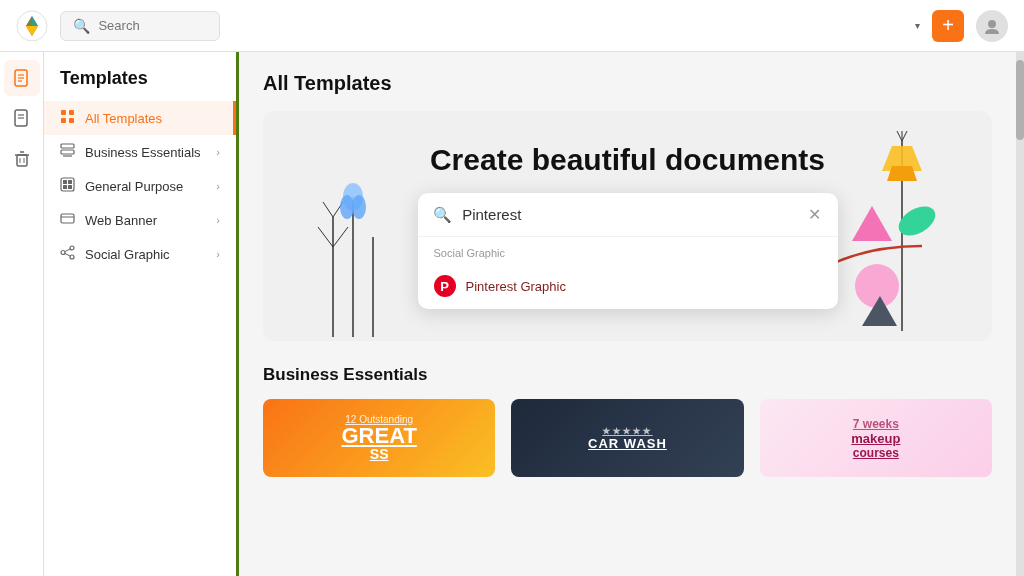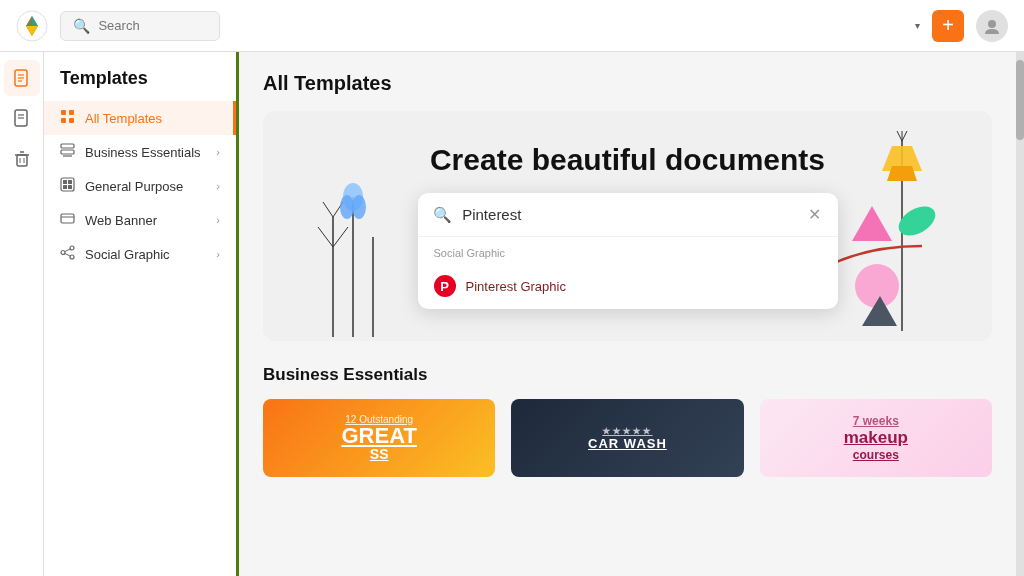--- a/index.html
+++ b/index.html
@@ -552,21 +552,21 @@
         </div>
         <div class="template-card card-dark">
           <div style="text-align:center;">
             <div style="font-size:9px;letter-spacing:2px;opacity:0.7;">★★★★★</div>
             <div style="font-size:13px;font-weight:700;letter-spacing:1px;">CAR WASH</div>
           </div>
         </div>
         <div class="template-card card-pink">
           <div style="text-align:center;">
             <div style="font-size:12px;opacity:0.7;">7 weeks</div>
-            <div style="font-size:17px;font-weight:700;">makeup</div>
+            <div style="font-size:13px;font-weight:700;">makeup</div>
             <div style="font-size:12px;font-weight:700;">courses</div>
           </div>
         </div>
       </div>
     </div>
   </div>
 
   <div class="right-scrollbar">
     <div class="right-scrollbar-thumb"></div>
   </div>

